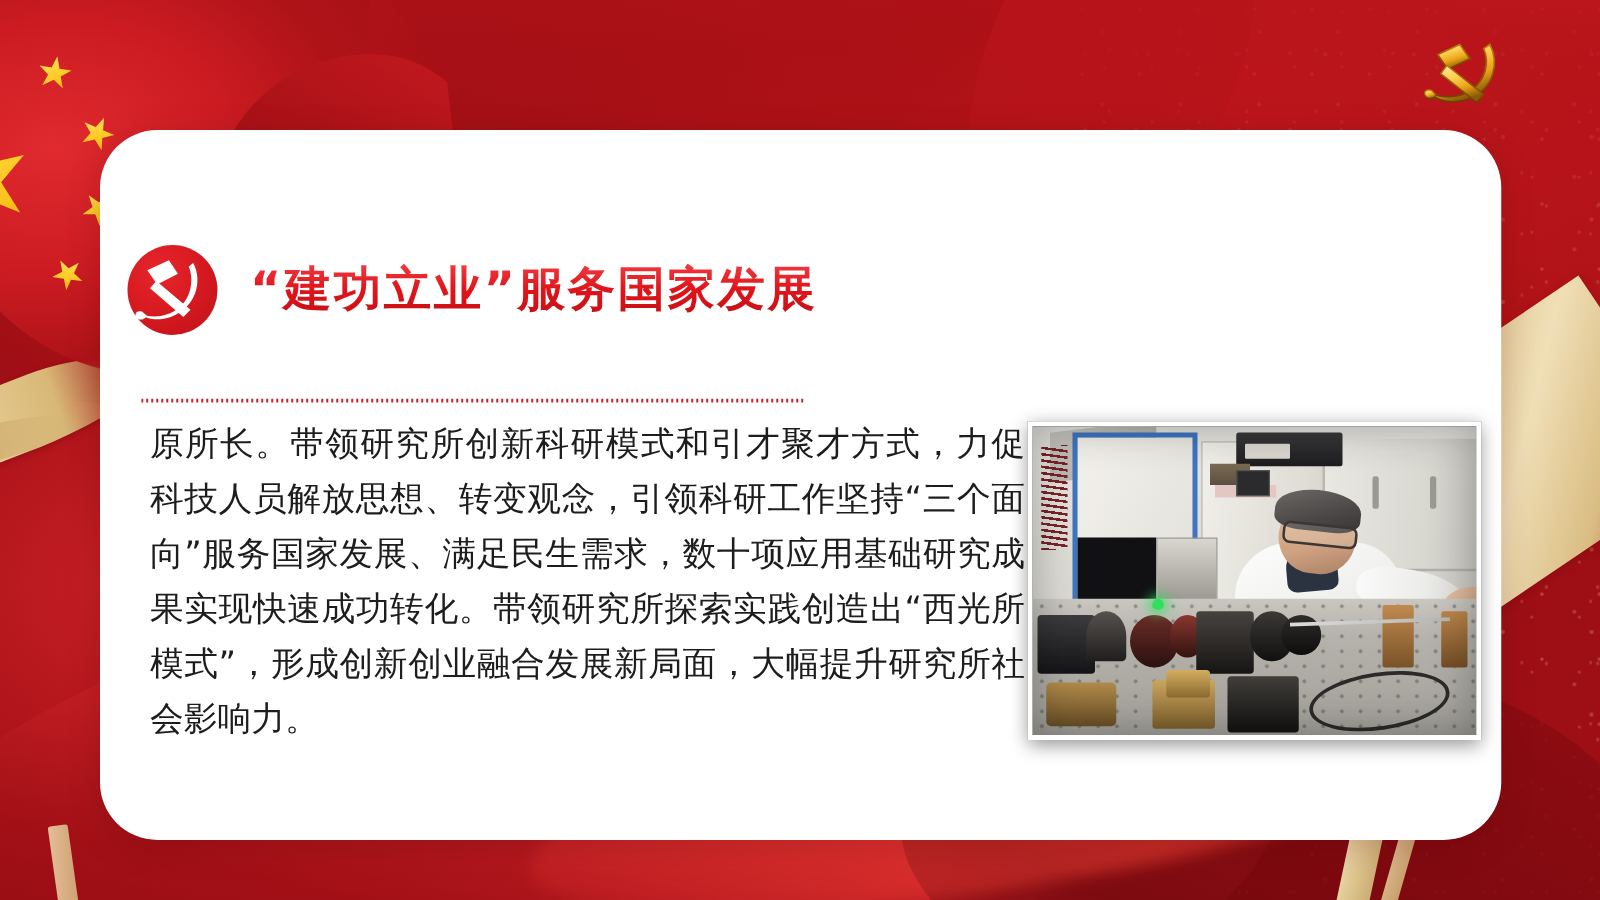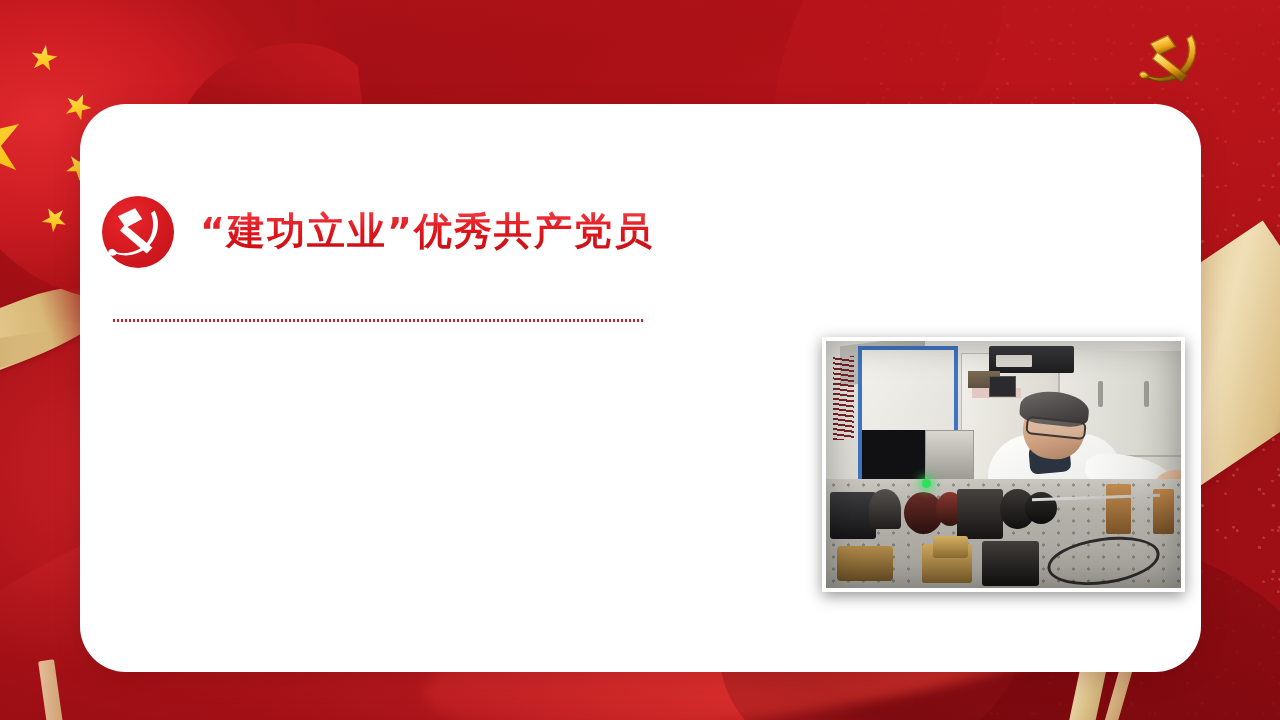--- a/index.html
+++ b/index.html
@@ -560,26 +560,29 @@
           <path d="M73 20 C84 40 76 70 48 80 C33 85 20 82 14 76 C27 82 44 80 57 70 C71 59 74 38 68 24 Z" fill="#ffffff"></path>
           <path d="M16 74 C10 72 7 77 10 81 C14 85 21 82 21 78 Z" fill="#ffffff"></path>
 
           <path d="M22 28 L46 17 L56 32 L33 44 Z" fill="#ffffff"></path>
 
           <path d="M32 40 L70 72 L62 80 L25 48 Z" fill="#ffffff"></path>
         </svg>
       </div>
 
       <div class="titles">
-        <div class="main-title">“建功立业”优秀共产党员</div>
+        <div class="main-title">“建功立业”服务国家发展</div>
       </div>
     </div>
 
     <div class="divider"></div>
 
+    <div class="body-text">
+      <p>原所长。带领研究所创新科研模式和引才聚才方式，力促科技人员解放思想、转变观念，引领科研工作坚持“三个面向”服务国家发展、满足民生需求，数十项应用基础研究成果实现快速成功转化。带领研究所探索实践创造出“西光所模式”，形成创新创业融合发展新局面，大幅提升研究所社会影响力。</p>
+    </div>
 
     <div class="photo">
       <div class="photo-scene">
         <div class="p-wall"></div>
         <div class="p-ceil"></div>
         <div class="p-doorframe"></div>
         <div class="p-wires"></div>
         <div class="p-cabMid"></div>
         <div class="p-cabR"></div>
         <div class="p-cabR-line"></div>

